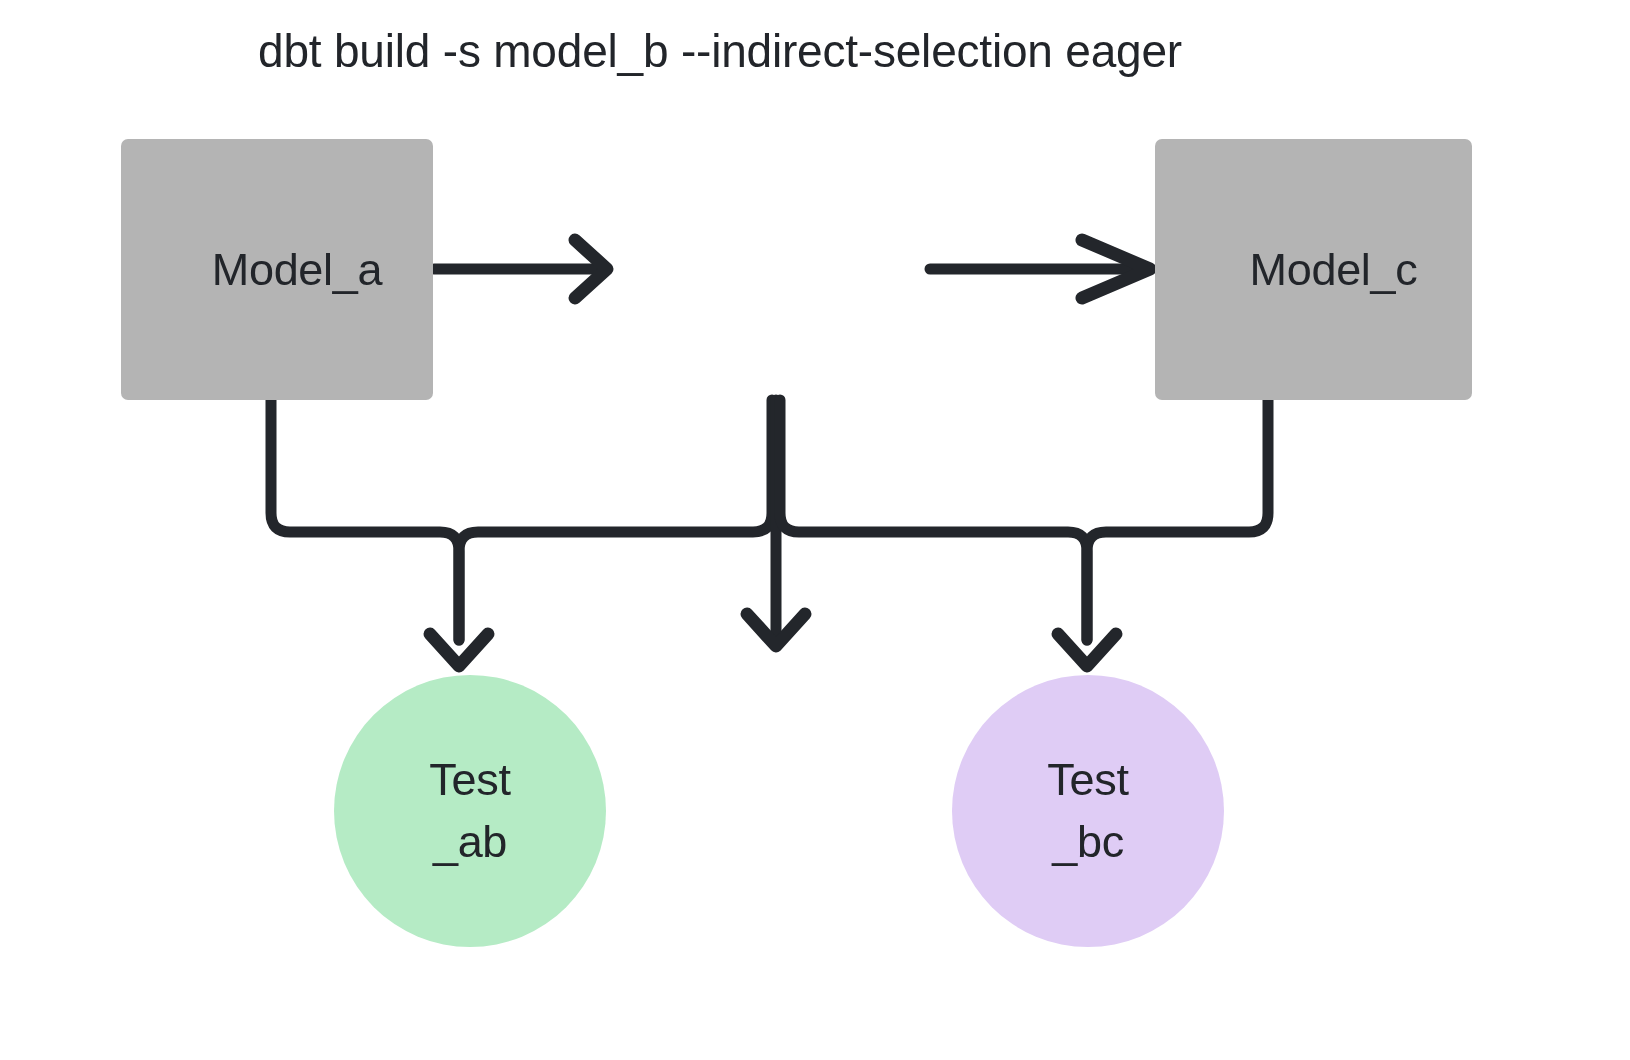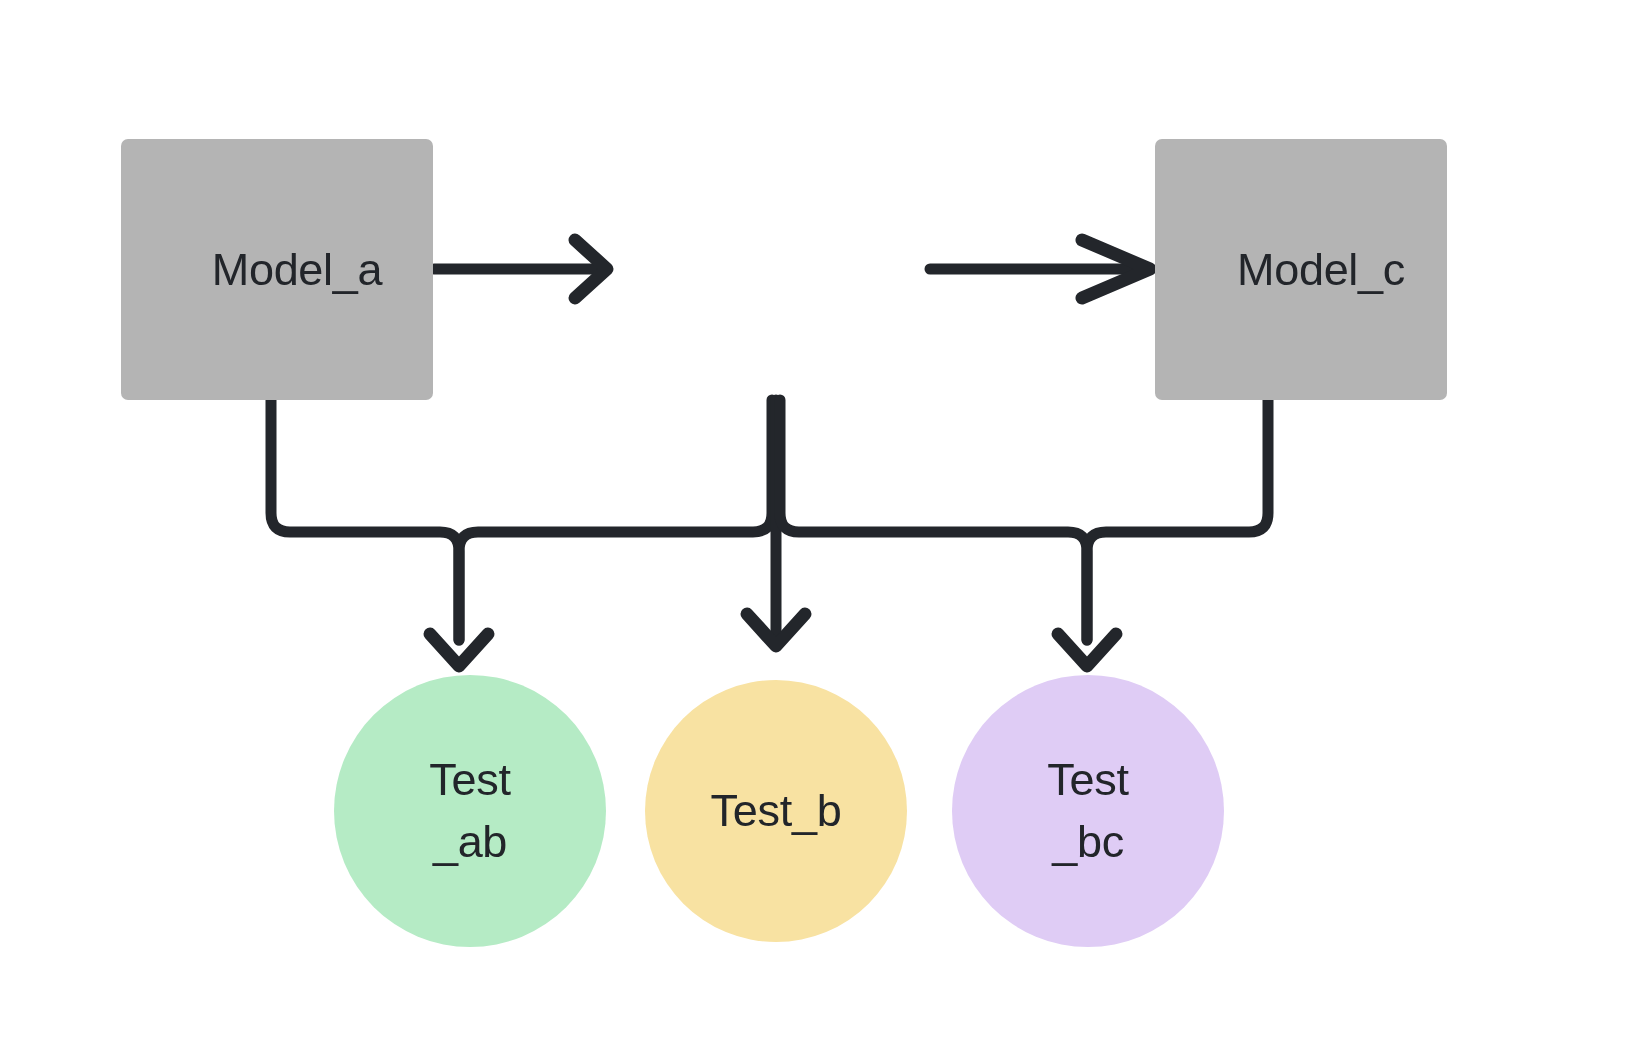--- a/index.html
+++ b/index.html
@@ -70,21 +70,21 @@
   }
   #node-model-b {
     left: 611px;
     top: 139px;
     width: 318px;
     height: 261px;
   }
   #node-model-c {
     left: 1155px;
     top: 139px;
-    width: 292px;
+    width: 317px;
     height: 261px;
   }
 
   
   .test-node {
     position: absolute;
     border-radius: 50%;
     display: flex;
     align-items: center;
     justify-content: center;
@@ -117,20 +117,21 @@
     top: 675px;
     width: 272px;
     height: 272px;
   }
 </style>
 </head>
 <body>
 
 <div id="canvas">
 
+  <div id="diagram-title">dbt build -s model_b --indirect-selection eager</div>
 
   <svg id="edges" viewBox="0 0 1630 1060" width="1630" height="1060" xmlns="http://www.w3.org/2000/svg">
 
     <g fill="none" stroke="#23262b" stroke-width="11" stroke-linecap="round" stroke-linejoin="round">
 
       <g>
         <path d="M 434 269 L 606 269"></path>
         <path d="M 575 240 L 607 269 L 575 298" stroke-width="13"></path>
       </g>
 
@@ -178,22 +179,19 @@
 
   <div class="model-node" id="node-model-c" style="background:#b4b4b4;">
     <span class="model-label" style="color:#22252a;">Model_c</span>
   </div>
 
   <div class="test-node" id="node-test-ab" style="background:#b5ebc5;">
     <span class="test-label">Test
 _ab</span>
   </div>
 
-  <div class="test-node" id="node-test-b" style="background:#f8e2a2;">
-    <span class="test-label">Test_b</span>
-  </div>
 
   <div class="test-node" id="node-test-bc" style="background:#dfccf5;">
     <span class="test-label">Test
 _bc</span>
   </div>
 
 </div>
 
 </body></html>

